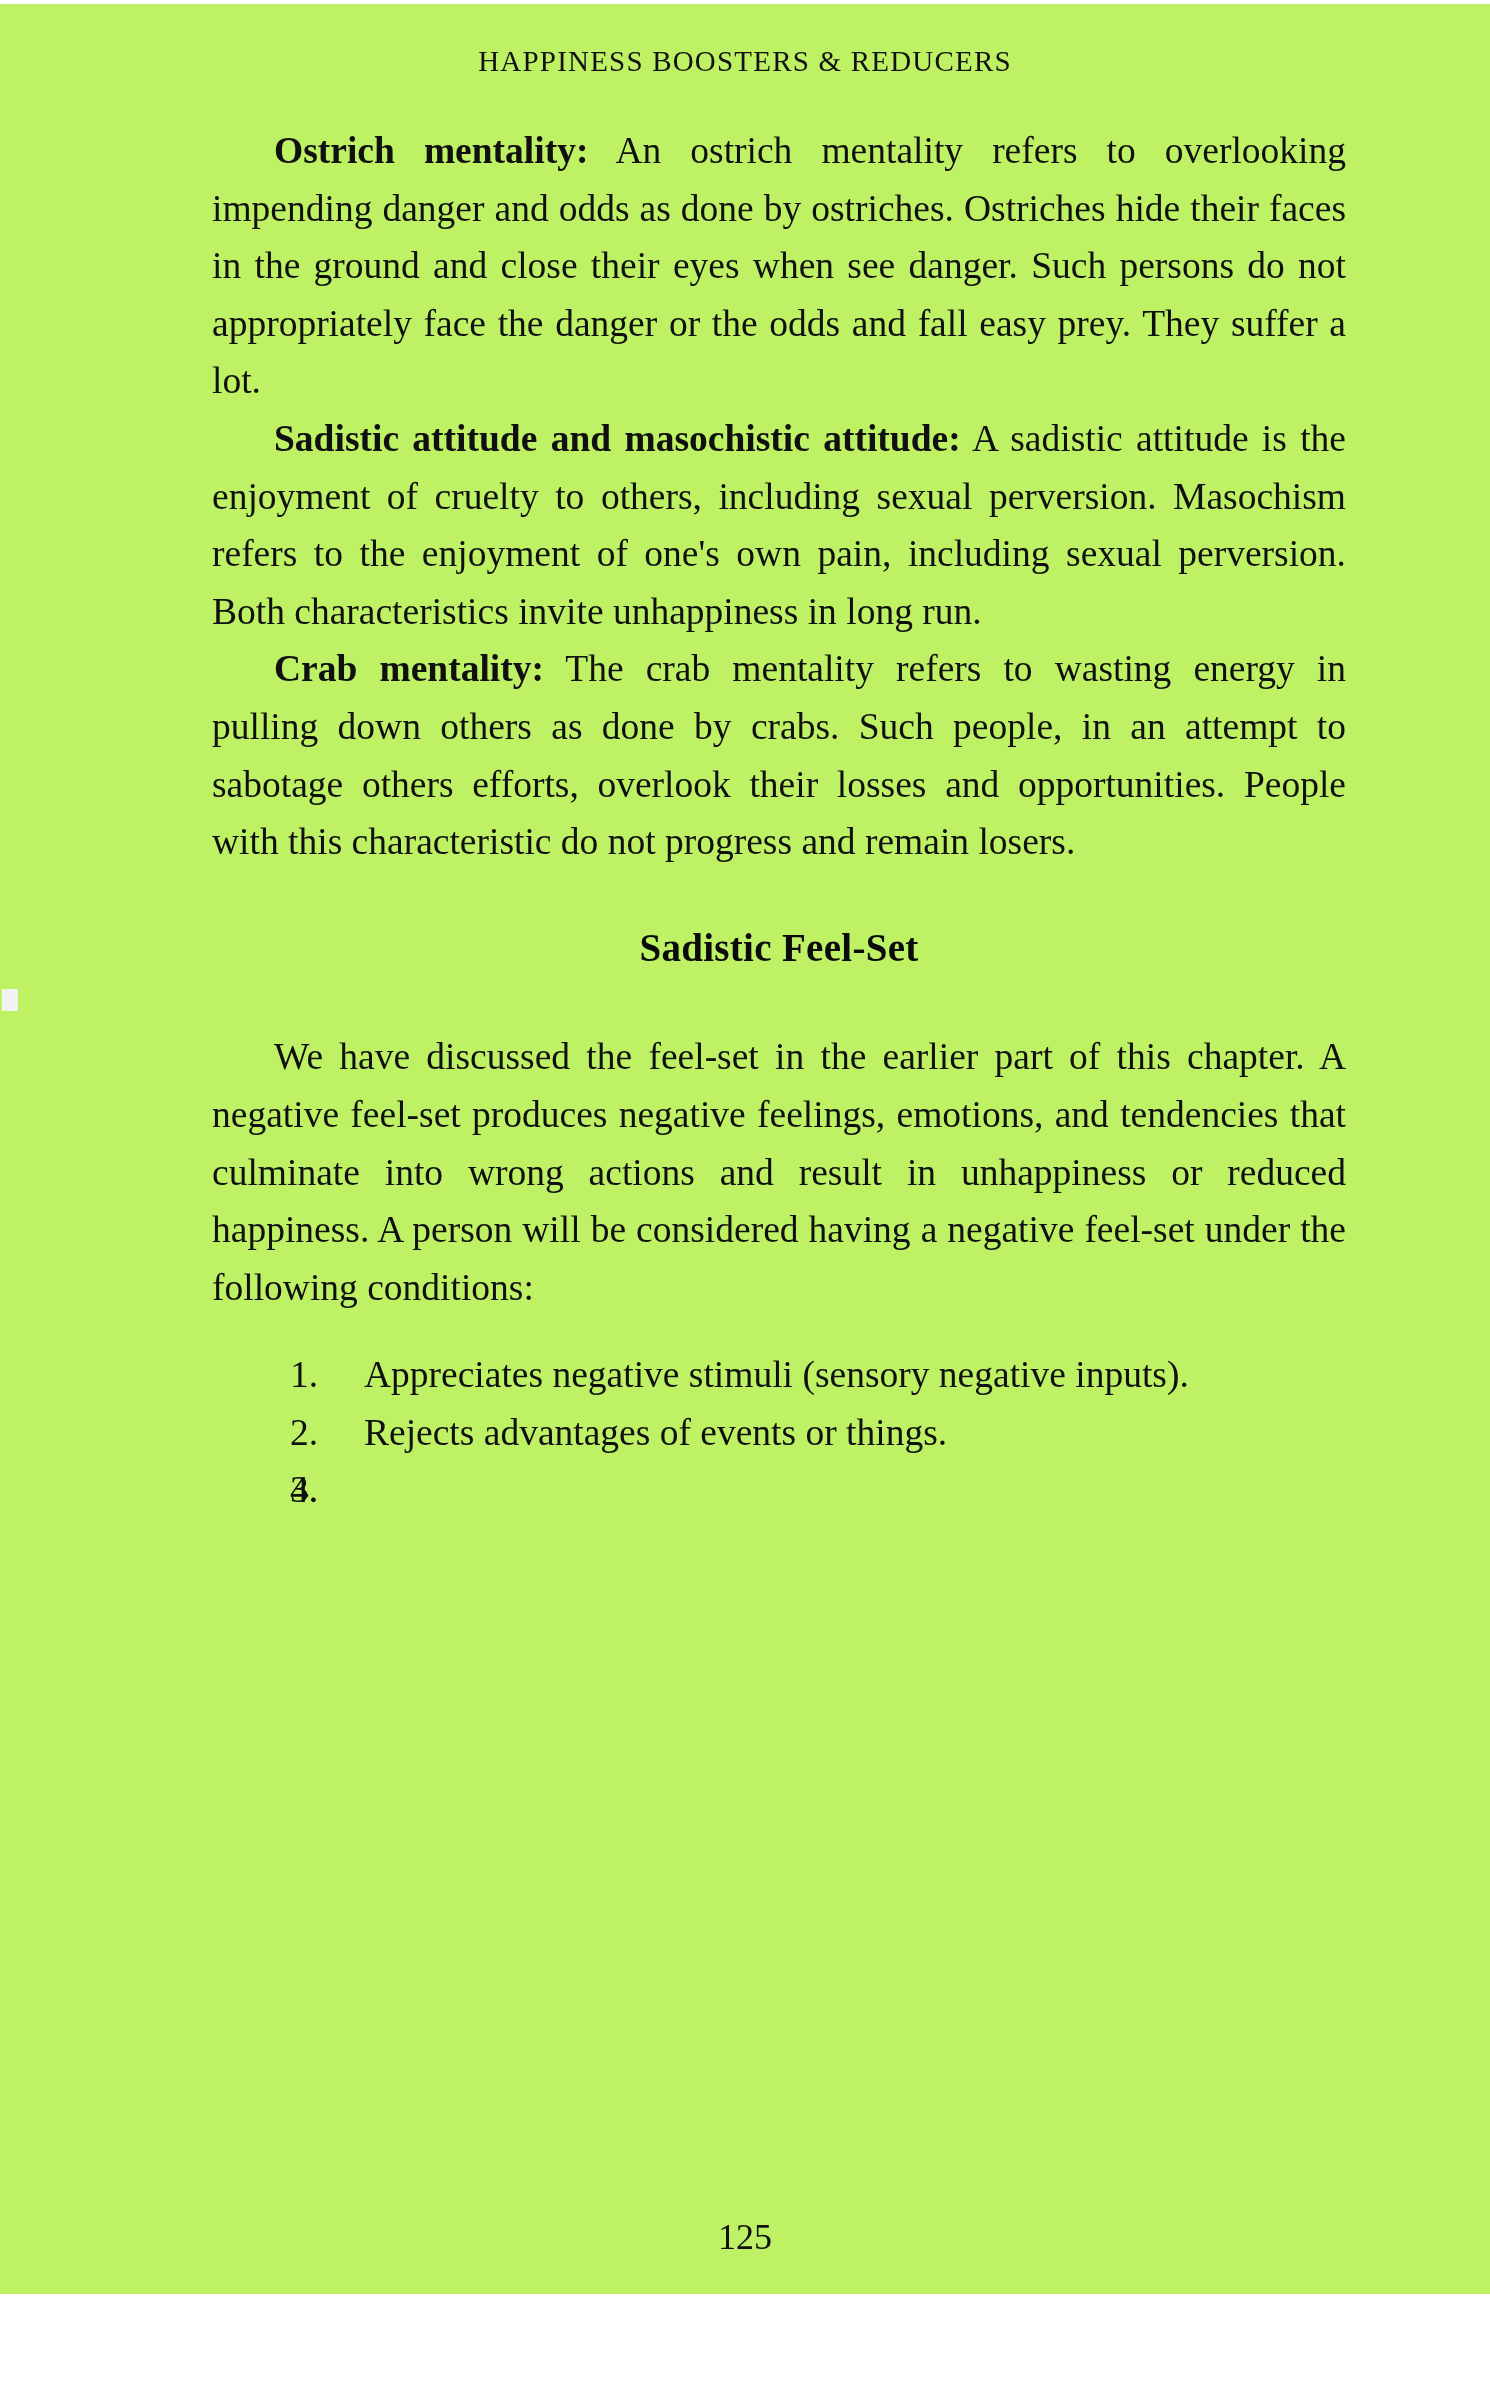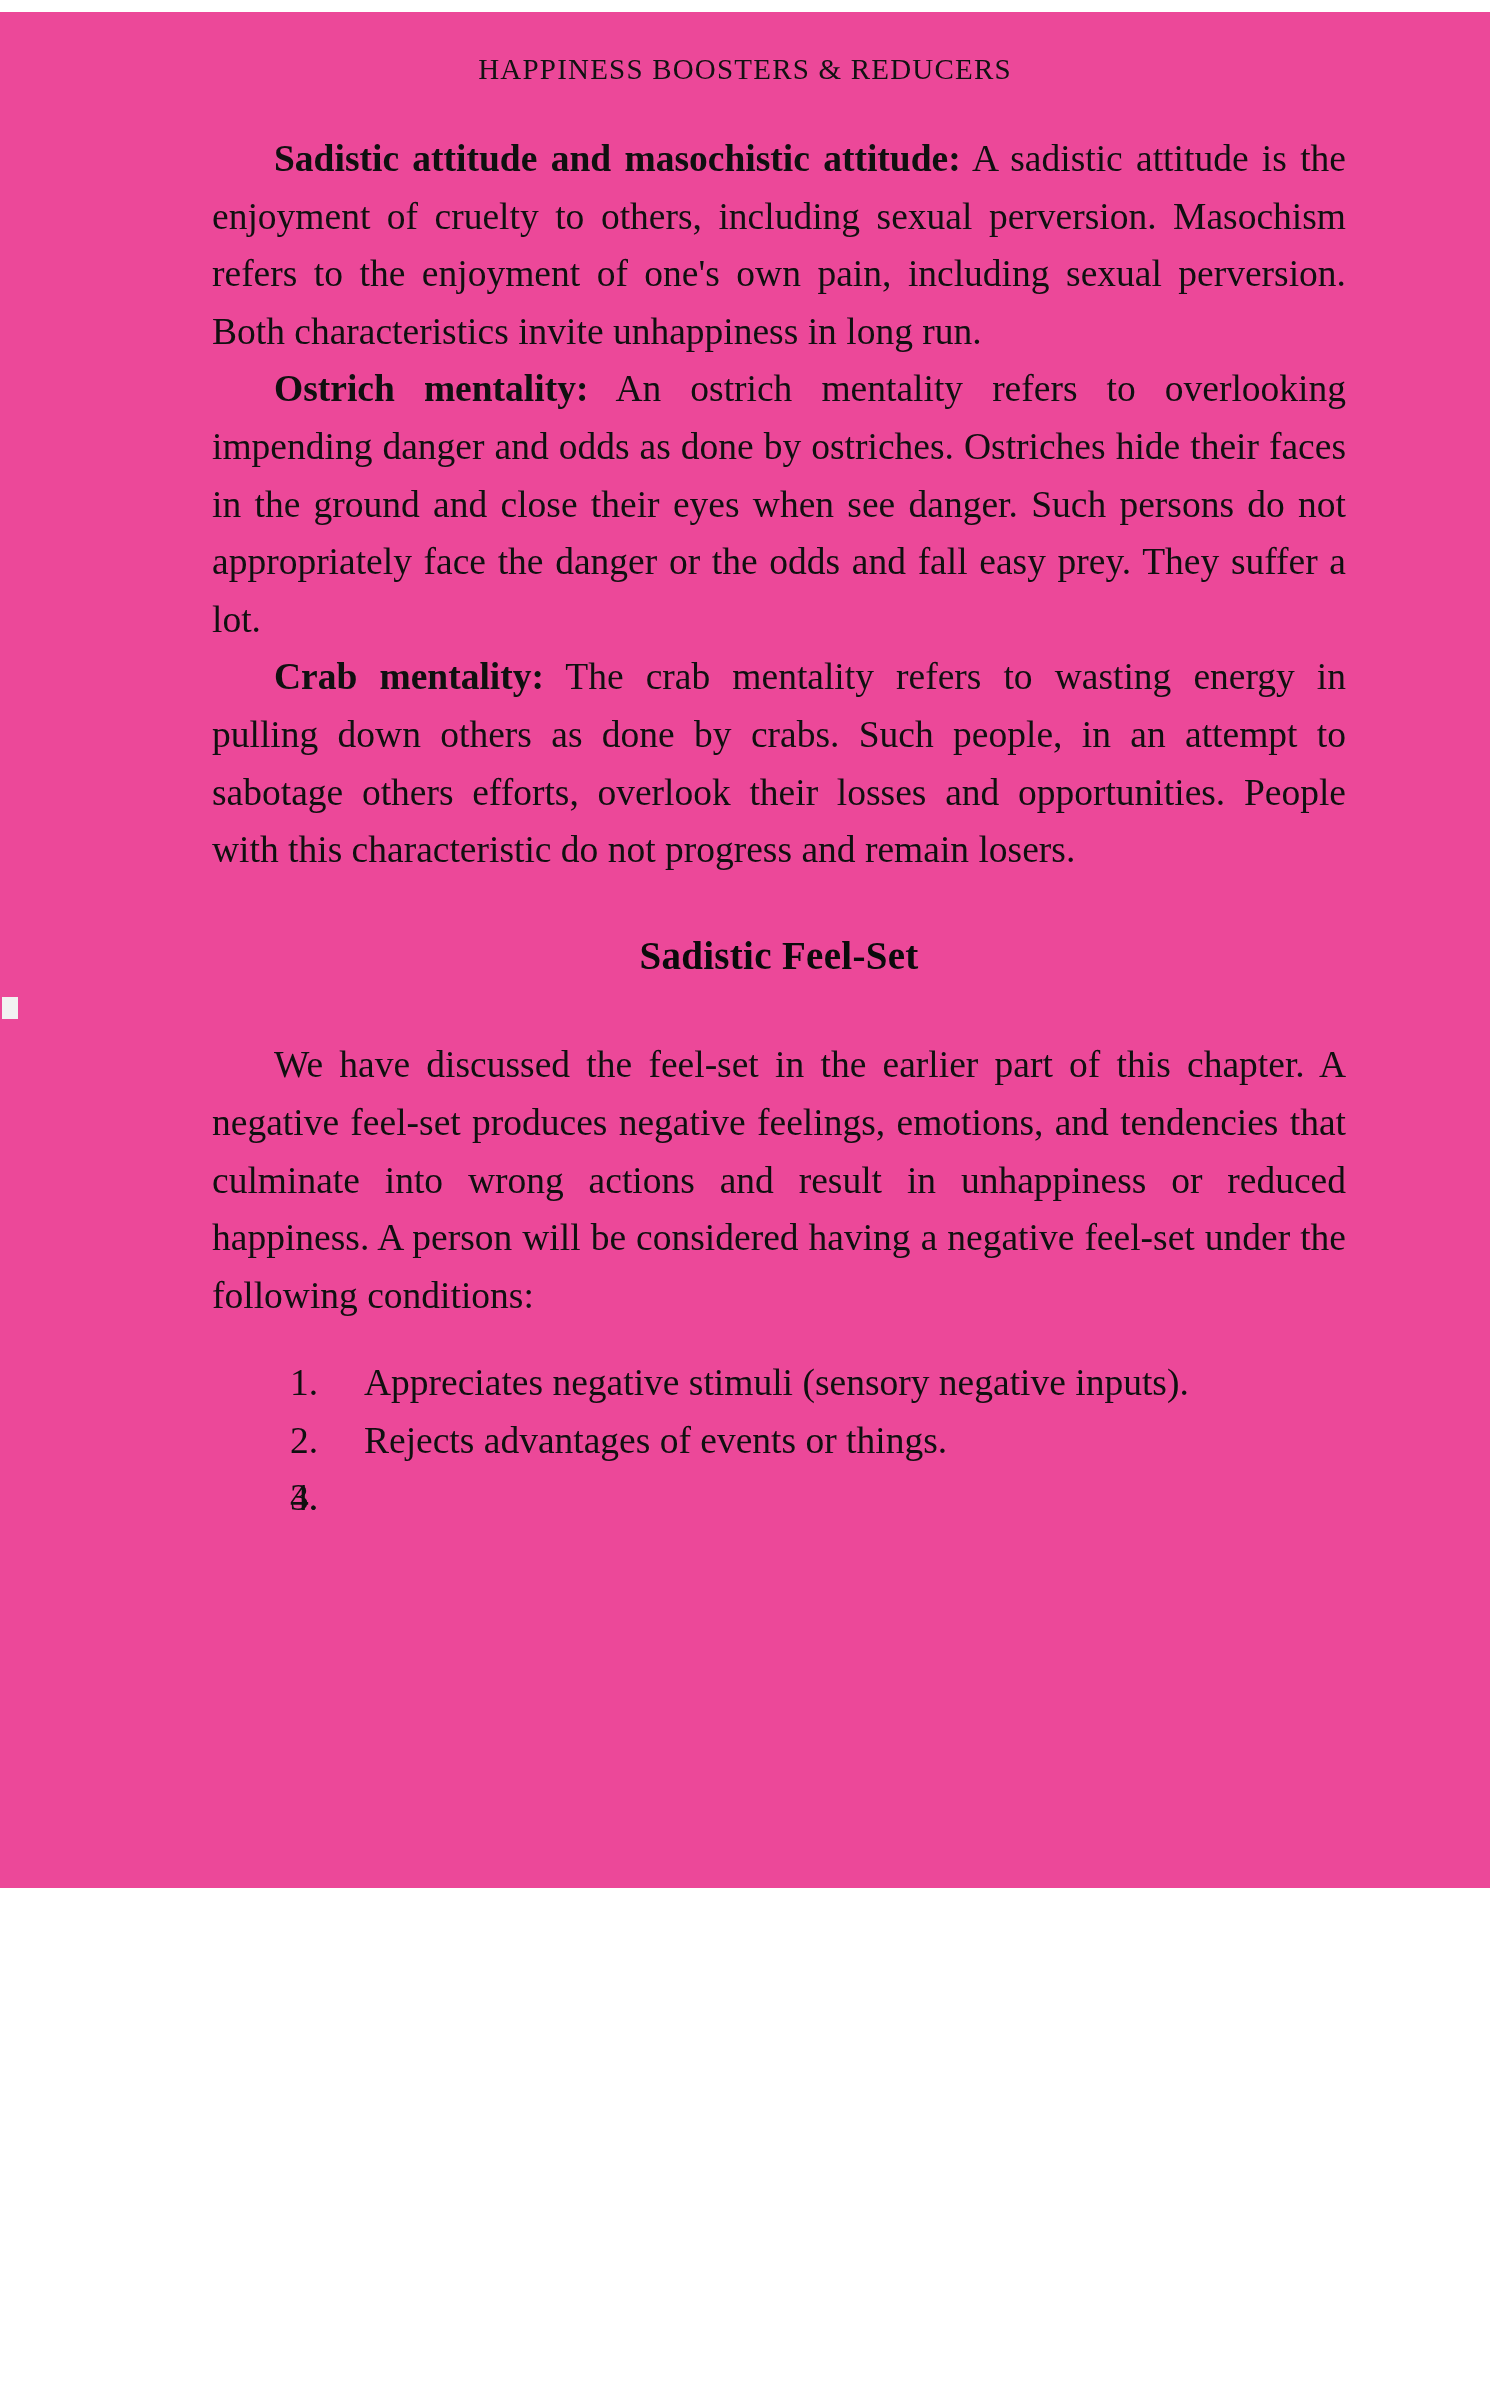--- a/index.html
+++ b/index.html
@@ -5,23 +5,23 @@
 <style>
   html, body {
     margin: 0;
     padding: 0;
     background: #ffffff;
   }
 
   .page {
     position: relative;
     width: 1490px;
-    height: 1876px;
-    margin: 12px auto;
-    background: #ec4899;
+    height: 2290px;
+    margin: 4px auto;
+    background: #bef264;
     overflow: hidden;
     font-family: "Liberation Serif", "DejaVu Serif", serif;
     color: #0b0b0b;
   }
 
   
   .running-head {
     position: absolute;
     top: 40px;
     left: 0;
@@ -130,23 +130,23 @@
 <div class="page">
 
   <div class="scan-speck"></div>
 
   <div class="running-head">
     <span class="rh-inner">Happiness Boosters &amp; Reducers</span>
   </div>
 
   <div class="textblock">
 
+    <p class="body indent"><span class="lead">Ostrich mentality:</span><span> An ostrich mentality refers to overlooking impending danger and odds as done by ostriches. Ostriches hide their faces in the ground and close their eyes when see danger. Such persons do not appropriately face the danger or the odds and fall easy prey. They suffer a lot.</span></p>
+
     <p class="body indent"><span class="lead">Sadistic attitude and masochistic attitude:</span><span> A sadistic attitude is the enjoyment of cruelty to others, including sexual perversion. Masochism refers to the enjoyment of one's own pain, including sexual perversion. Both characteristics invite unhappiness in long run.</span></p>
-
-    <p class="body indent"><span class="lead">Ostrich mentality:</span><span> An ostrich mentality refers to overlooking impending danger and odds as done by ostriches. Ostriches hide their faces in the ground and close their eyes when see danger. Such persons do not appropriately face the danger or the odds and fall easy prey. They suffer a lot.</span></p>
 
     <p class="body indent"><span class="lead">Crab mentality:</span><span> The crab mentality refers to wasting energy in pulling down others as done by crabs. Such people, in an attempt to sabotage others efforts, overlook their losses and opportunities. People with this characteristic do not progress and remain losers.</span></p>
 
     <div class="gap-before-heading"></div>
 
     <h2 class="section-heading">Sadistic Feel-Set</h2>
 
     <div class="gap-after-heading"></div>
 
     <p class="body indent">We have discussed the feel-set in the earlier part of this chapter. A negative feel-set produces negative feelings, emotions, and tendencies that culminate into wrong actions and result in unhappiness or reduced happiness. A person will be considered having a negative feel-set under the following conditions:</p>

